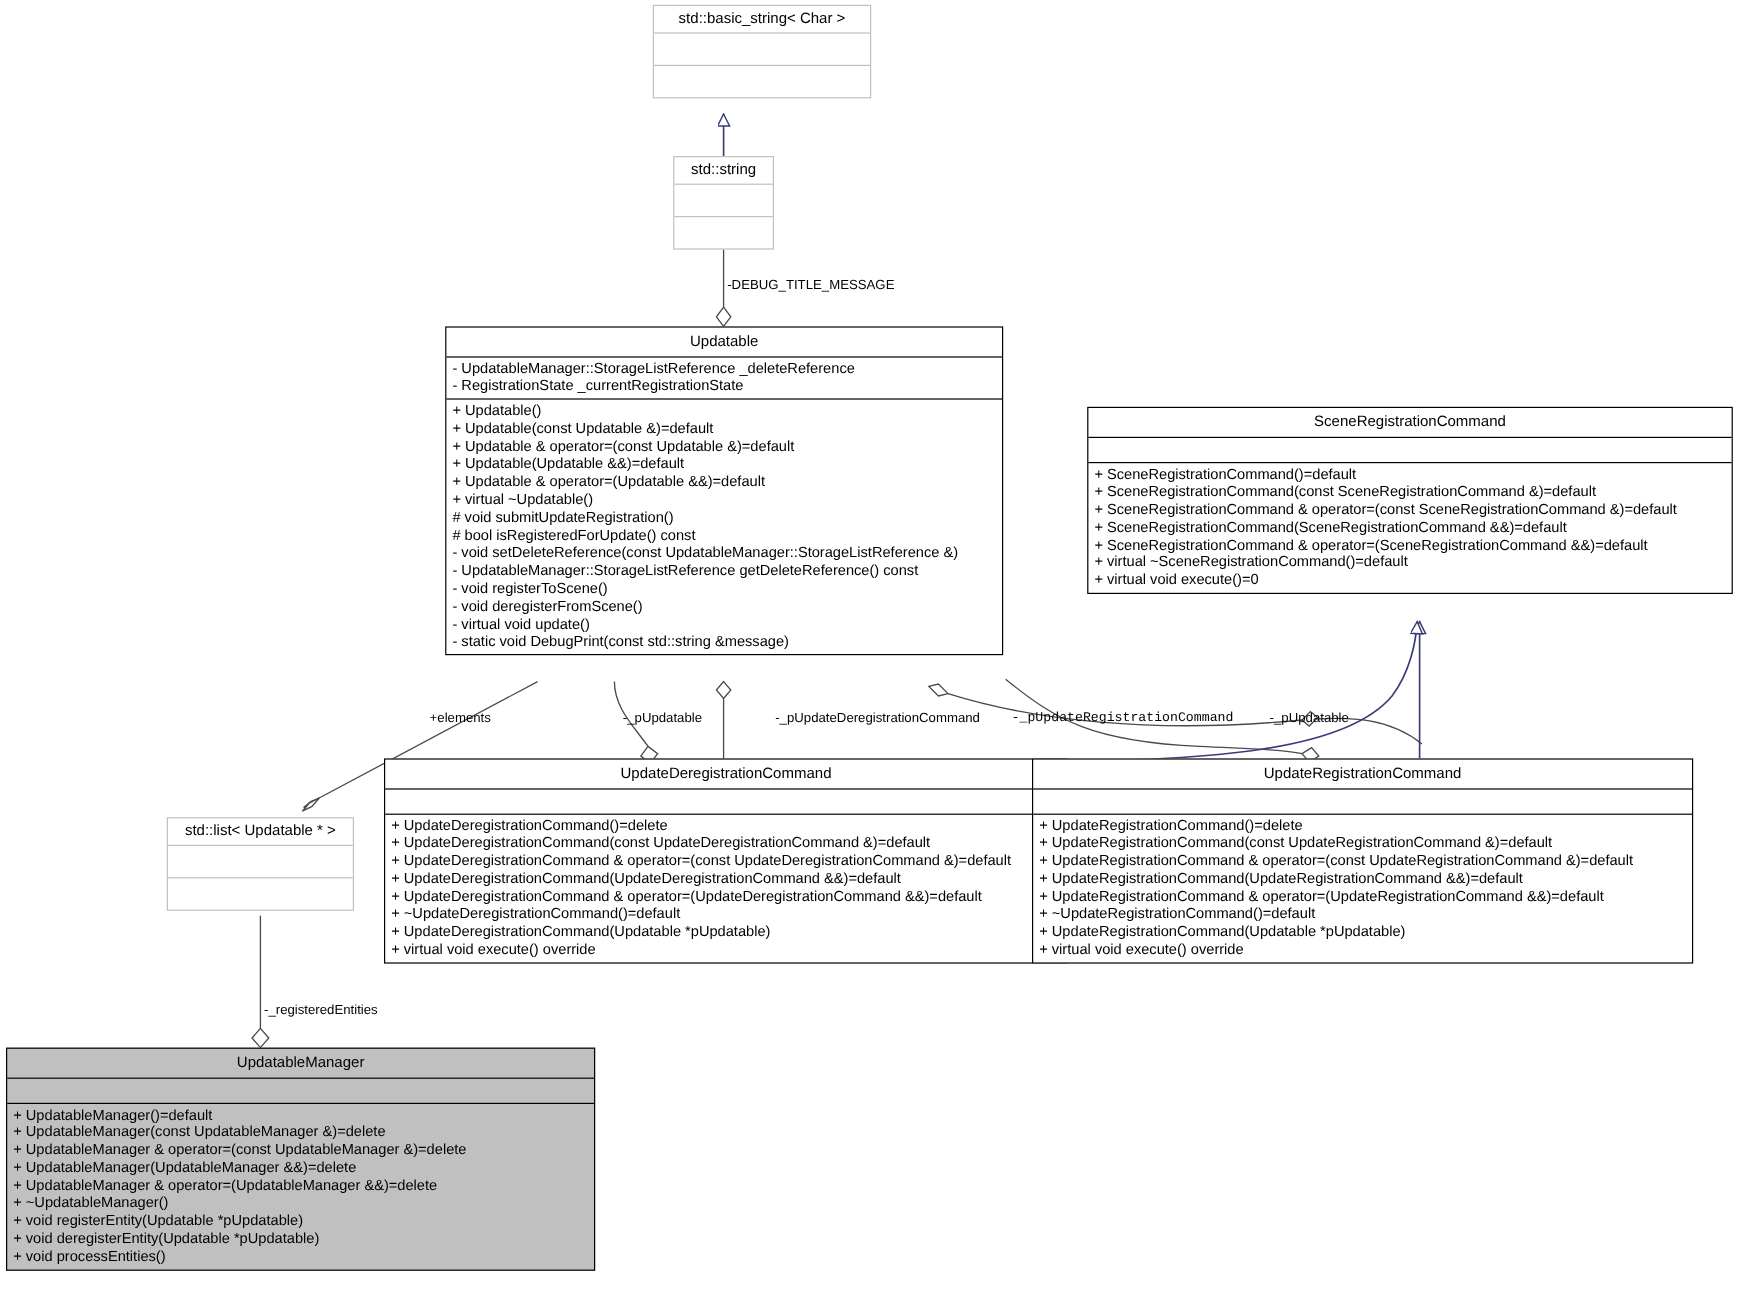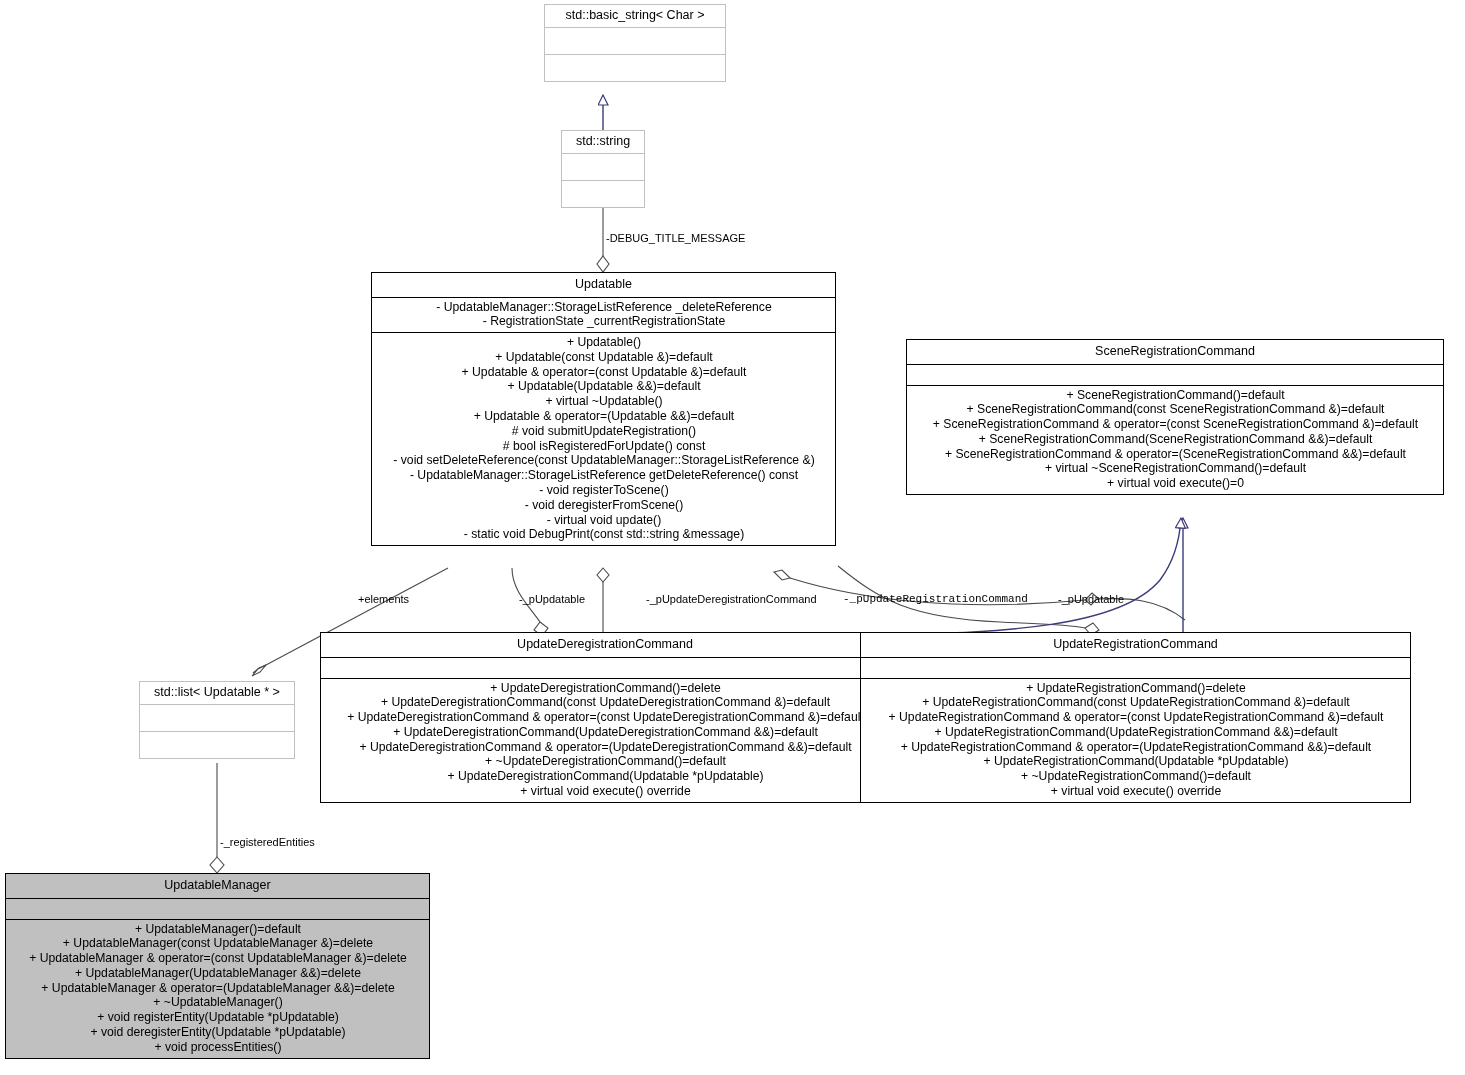--- a/index.html
+++ b/index.html
@@ -70,21 +70,20 @@
     height: 20px;
     padding: 0;
   }
   .node.lib .compartment.empty {
     height: 26px;
   }
   .node .row {
     padding: 0 4px 0 5px;
     white-space: nowrap;
     overflow: visible;
-    text-align: center;
   }
   .edge-label {
     position: absolute;
     font-size: 11px;
     line-height: 12.2px;
     color: #000000;
     white-space: nowrap;
     z-index: 6;
     background: transparent;
   }
@@ -167,22 +166,22 @@
     <div class="title">Updatable</div>
     <div class="compartment">
         <div class="row">- UpdatableManager::StorageListReference _deleteReference</div>
         <div class="row">- RegistrationState _currentRegistrationState</div>
       </div>
     <div class="compartment">
         <div class="row">+ Updatable()</div>
         <div class="row">+ Updatable(const Updatable &amp;)=default</div>
         <div class="row">+ Updatable &amp; operator=(const Updatable &amp;)=default</div>
         <div class="row">+ Updatable(Updatable &amp;&amp;)=default</div>
+        <div class="row">+ Updatable &amp; operator=(Updatable &amp;&amp;)=default</div>
         <div class="row">+ virtual ~Updatable()</div>
-        <div class="row">+ Updatable &amp; operator=(Updatable &amp;&amp;)=default</div>
         <div class="row"># void submitUpdateRegistration()</div>
         <div class="row"># bool isRegisteredForUpdate() const</div>
         <div class="row">- void setDeleteReference(const UpdatableManager::StorageListReference &amp;)</div>
         <div class="row">- UpdatableManager::StorageListReference getDeleteReference() const</div>
         <div class="row">- void registerToScene()</div>
         <div class="row">- void deregisterFromScene()</div>
         <div class="row">- virtual void update()</div>
         <div class="row">- static void DebugPrint(const std::string &amp;message)</div>
       </div>
   </div>
@@ -218,33 +217,33 @@
 
   <div class="node" style="left:860px; top:632px; width:551px;">
     <div class="title">UpdateRegistrationCommand</div>
     <div class="compartment empty"></div>
     <div class="compartment">
         <div class="row">+ UpdateRegistrationCommand()=delete</div>
         <div class="row">+ UpdateRegistrationCommand(const UpdateRegistrationCommand &amp;)=default</div>
         <div class="row">+ UpdateRegistrationCommand &amp; operator=(const UpdateRegistrationCommand &amp;)=default</div>
         <div class="row">+ UpdateRegistrationCommand(UpdateRegistrationCommand &amp;&amp;)=default</div>
         <div class="row">+ UpdateRegistrationCommand &amp; operator=(UpdateRegistrationCommand &amp;&amp;)=default</div>
+        <div class="row">+ ~UpdateRegistrationCommand()=default</div>
         <div class="row">+ UpdateRegistrationCommand(Updatable *pUpdatable)</div>
-        <div class="row">+ ~UpdateRegistrationCommand()=default</div>
         <div class="row">+ virtual void execute() override</div>
       </div>
   </div>
 
   <div class="node lib" style="left:139px; top:681px; width:156px;">
     <div class="title">std::list&lt; Updatable * &gt;</div>
     <div class="compartment empty"></div>
     <div class="compartment empty"></div>
   </div>
 
-  <div class="node highlight" style="left:5px; top:873px; width:425px;">
+  <div class="node highlight" style="left:5px; top:873px; width:491px;">
     <div class="title">UpdatableManager</div>
     <div class="compartment empty"></div>
     <div class="compartment">
         <div class="row">+ UpdatableManager()=default</div>
         <div class="row">+ UpdatableManager(const UpdatableManager &amp;)=delete</div>
         <div class="row">+ UpdatableManager &amp; operator=(const UpdatableManager &amp;)=delete</div>
         <div class="row">+ UpdatableManager(UpdatableManager &amp;&amp;)=delete</div>
         <div class="row">+ UpdatableManager &amp; operator=(UpdatableManager &amp;&amp;)=delete</div>
         <div class="row">+ ~UpdatableManager()</div>
         <div class="row">+ void registerEntity(Updatable *pUpdatable)</div>

